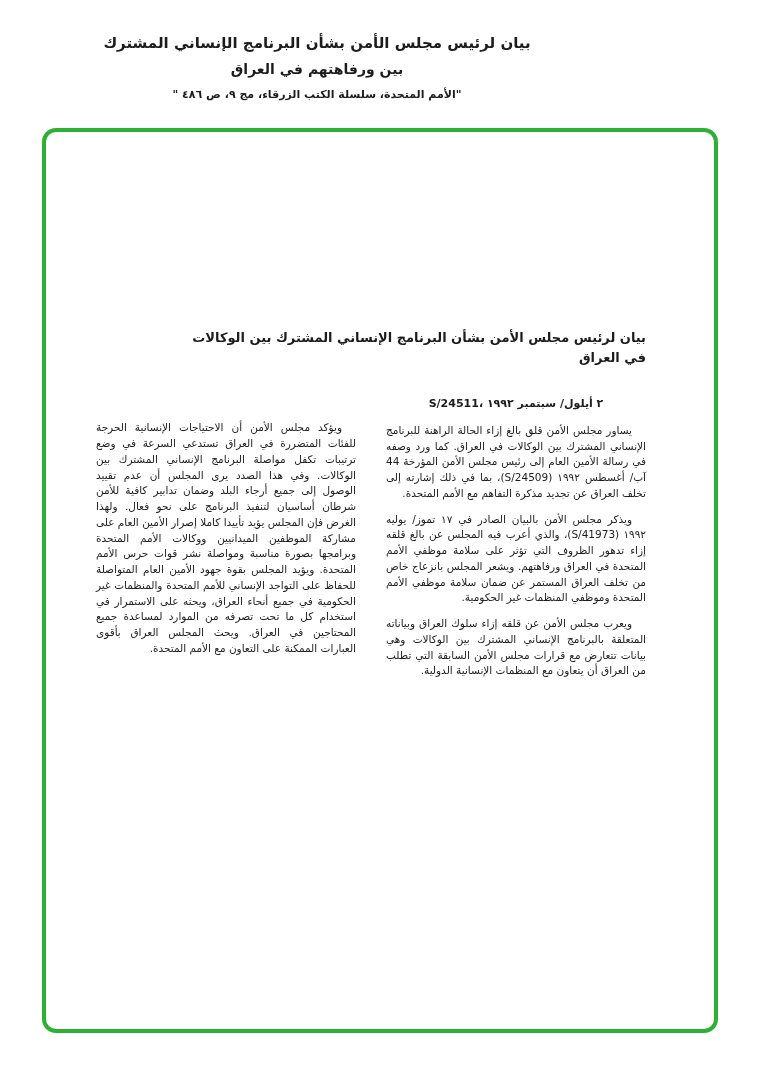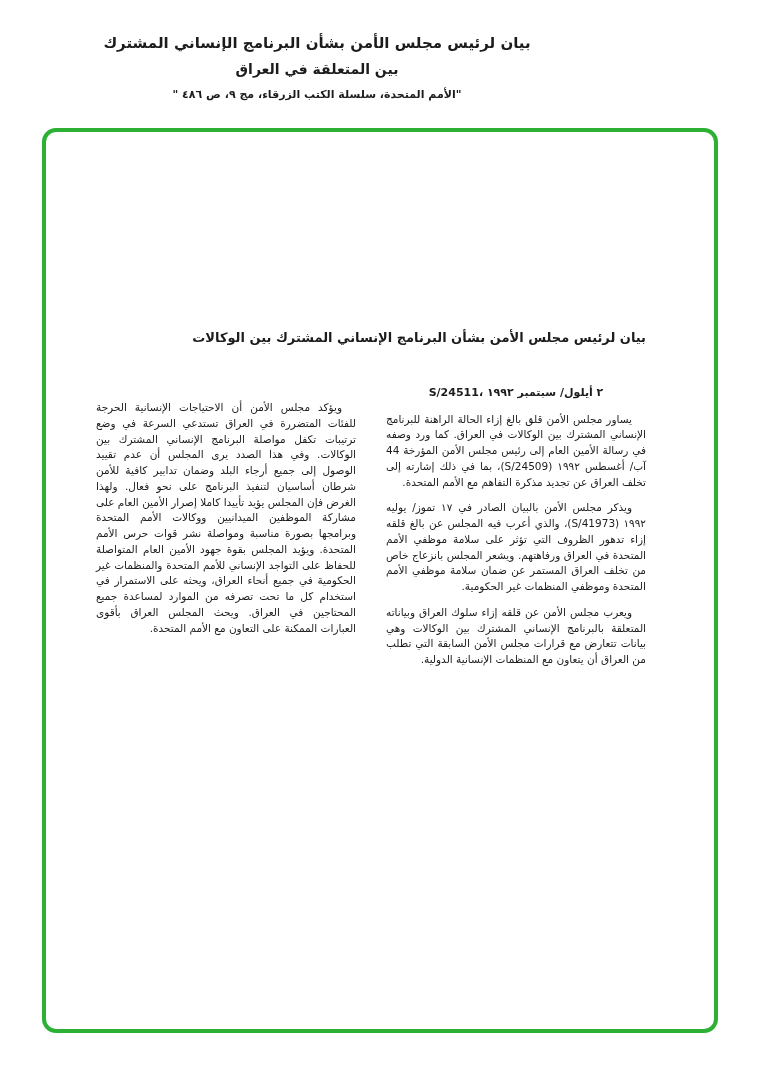--- a/index.html
+++ b/index.html
@@ -73,44 +73,44 @@
     font-size: 10.5px;
     line-height: 1.5;
   }
   .doc-ref {
     direction: ltr;
     text-align: center;
     font-size: 11px;
     font-weight: bold;
     margin-bottom: 10px;
     white-space: nowrap;
-    margin-top: 9px;
   }
   .doc-ref .ref-date { direction: rtl; unicode-bidi: embed; }
   .para {
     text-indent: 14px;
     margin-bottom: 10px;
   }
   .doc-col[data-name="column-left"] { padding-top: 24px; }
 </style>
 </head>
 <body>
 
 <div class="page" data-name="document-page">
 
   <div class="page-header" data-name="page-header">
     <div class="h-line1" data-name="header-title-line1">بيان لرئيس مجلس الأمن بشأن البرنامج الإنساني المشترك</div>
-    <div class="h-line2" data-name="header-title-line2">بين المتعلقة في العراق</div>
+    <div class="h-line2" data-name="header-title-line2">بين ورفاهتهم في العراق</div>
     <div class="h-source" data-name="header-source-citation">"الأمم المتحدة، سلسلة الكتب الزرقاء، مج ٩، ص ٤٨٦ "</div>
   </div>
 
   <div class="doc-frame" data-name="scanned-document-frame">
 
     <div class="doc-title" data-name="document-title">
       <div data-name="document-title-line1">بيان لرئيس مجلس الأمن بشأن البرنامج الإنساني المشترك بين الوكالات</div>
+      <div data-name="document-title-line2">في العراق</div>
     </div>
 
     <div class="doc-columns" data-name="document-columns">
 
       <div class="doc-col" data-name="column-right">
         <div class="doc-ref" data-name="document-reference-line">
           <span class="ref-symbol" data-name="document-symbol">S/24511،</span>
           <span class="ref-date" data-name="document-date">٢ أيلول/ سبتمبر ١٩٩٢</span>
         </div>
         <div data-name="column-right-paragraphs">

